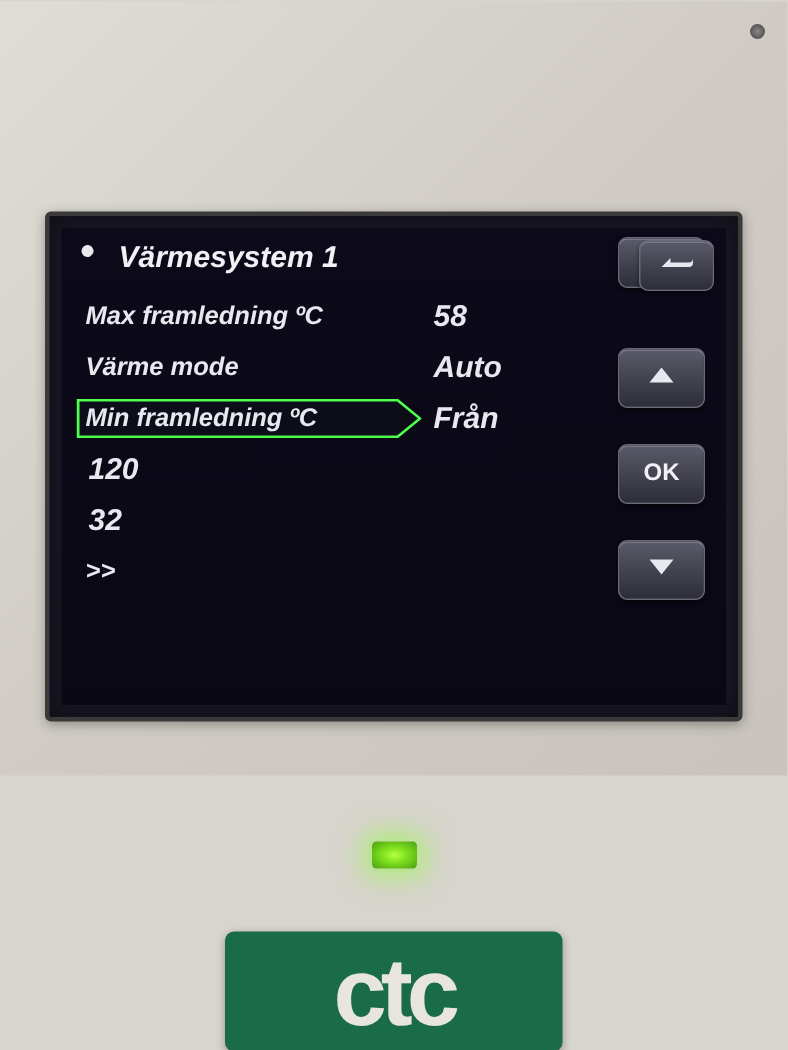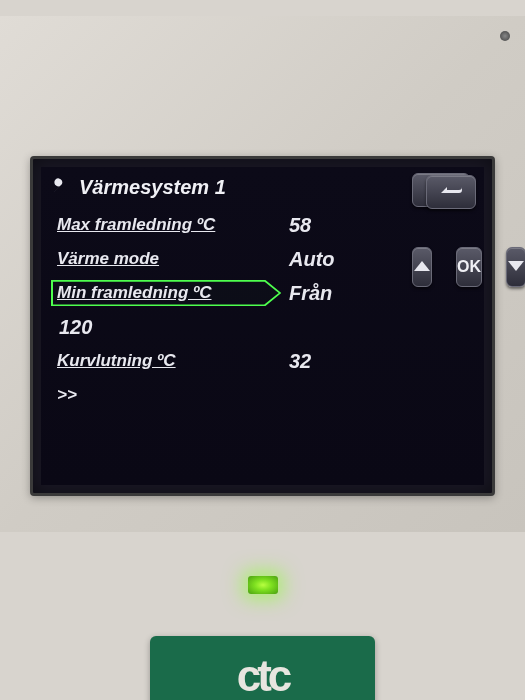--- a/index.html
+++ b/index.html
@@ -6,21 +6,21 @@
     body {
       width: 525px;
       height: 700px;
       background: #d8d4ce;
       font-family: Arial, sans-serif;
       position: relative;
       overflow: hidden;
     }
     .bezel {
       position: absolute;
-      top: 16px;
+      top: 1px;
       left: 0;
       width: 525px;
       height: 516px;
       background: linear-gradient(135deg, #e0dcd6 0%, #d0ccc5 50%, #c8c4bd 100%);
     }
     .screen-frame {
       position: absolute;
       top: 140px;
       left: 30px;
       width: 465px;
@@ -67,21 +67,20 @@
       height: 32px;
       position: relative;
     }
     .row-label {
       flex: 0 0 230px;
       font-size: 17px;
       font-weight: bold;
       font-style: italic;
       color: #e8e8ef;
       padding: 3px 8px 3px 6px;
-      text-decoration: underline;
     }
     .row-value {
       font-size: 20px;
       font-weight: bold;
       font-style: italic;
       color: #e8e8ef;
       padding-left: 8px;
     }
     .row.selected .row-label {
       border: 2px solid #4eff4e;
@@ -142,20 +141,21 @@
     }
     .btn-ok {
       width: 58px;
       height: 40px;
       font-size: 16px;
       font-weight: bold;
       color: #f0f0f5;
     }
     .nav-group {
       display: flex;
+      flex-direction: column;
       gap: 24px;
     }
     .led {
       position: absolute;
       top: 560px;
       left: 248px;
       width: 30px;
       height: 18px;
       background: radial-gradient(ellipse, #b8ff40 0%, #7ee020 40%, #4aa010 100%);
       border-radius: 3px;
@@ -170,21 +170,21 @@
       background: #1a6b4a;
       border-radius: 6px;
       box-shadow: 0 2px 6px rgba(0,0,0,0.3);
       display: flex;
       align-items: center;
       justify-content: center;
       overflow: hidden;
     }
     .logo-text {
       color: #e8e5df;
-      font-size: 44px;
+      font-size: 64px;
       font-weight: bold;
       letter-spacing: -4px;
       font-family: Arial, sans-serif;
     }
     .more-indicator {
       font-size: 17px;
       font-weight: bold;
       font-style: italic;
       color: #e8e8ef;
       padding-left: 6px;
@@ -238,21 +238,20 @@
             <div class="row-value">Från</div>
           </div>
 
 
 
           <div class="row">
             <div class="row-value">120</div>
           </div>
 
           <div class="row">
-            <div class="row-label">Kurvlutning ºC</div>
             <div class="row-value">32</div>
           </div>
 
           <div class="row">
             <div class="more-indicator">&gt;&gt;</div>
           </div>
 
         </div>
       </div>
 

